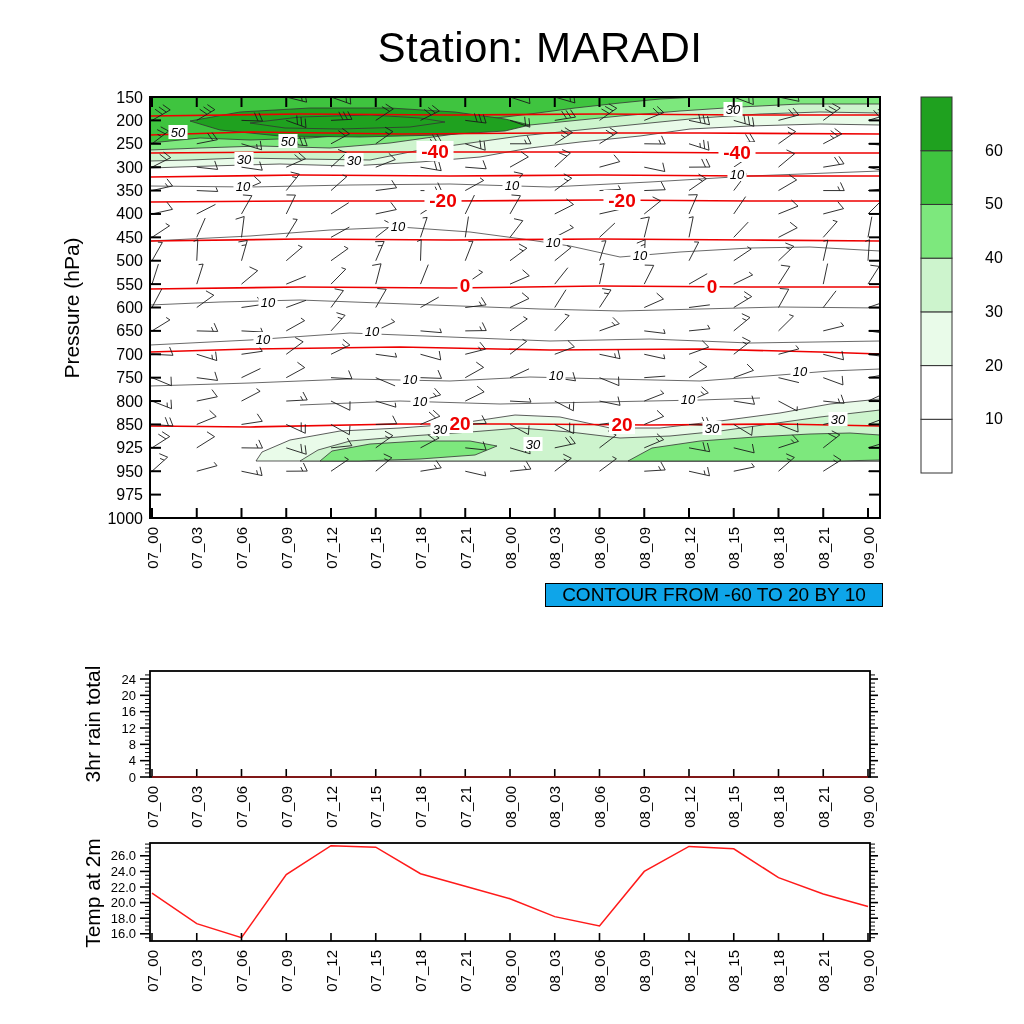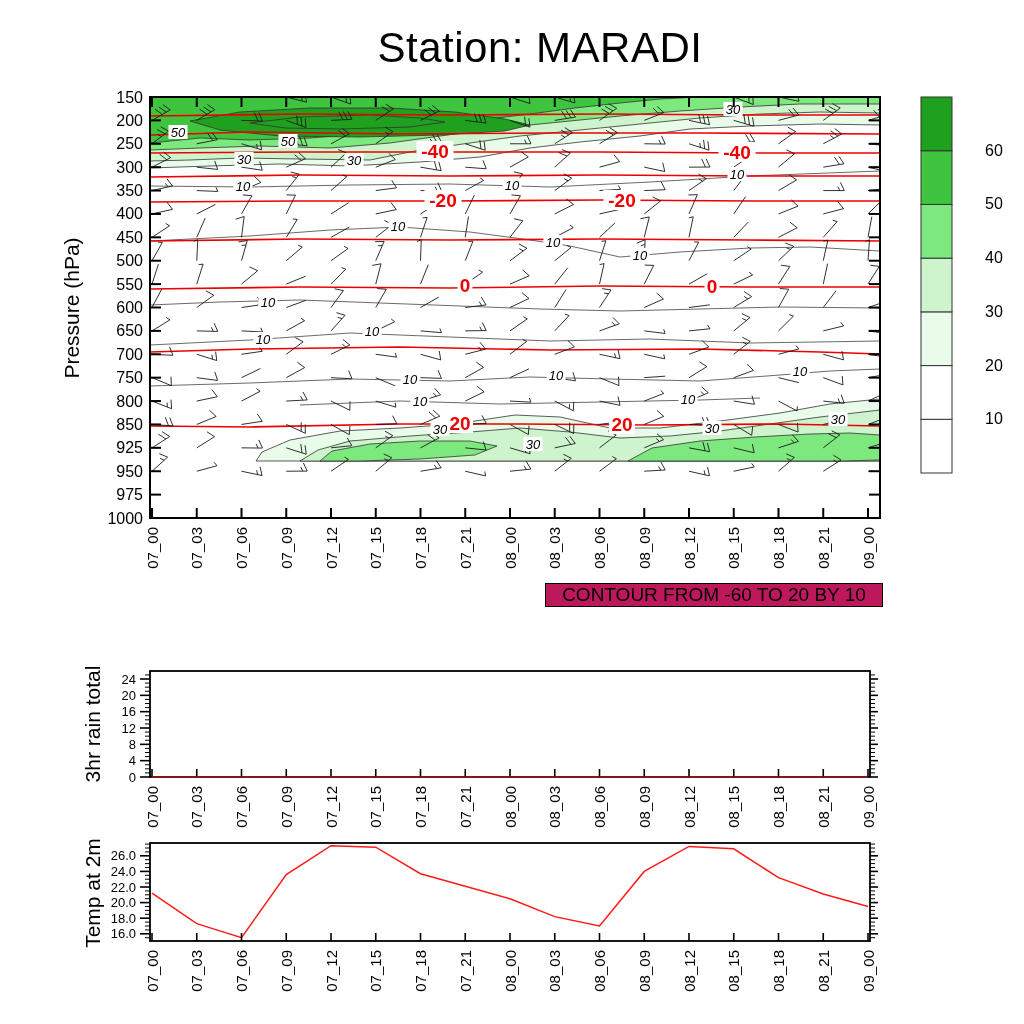--- a/index.html
+++ b/index.html
@@ -7,21 +7,21 @@
         font-family:"Liberation Sans", sans-serif;text-decoration:underline;}
   .title{position:absolute;left:0;top:24px;width:1080px;text-align:center;
          font-size:42px;color:#000;letter-spacing:0.5px;}
   .ylab{position:absolute;transform:rotate(-90deg);transform-origin:center center;
         font-size:21px;color:#000;white-space:nowrap;text-align:center;}
   .ylab-pressure{left:-28px;top:296px;width:200px;}
   .ylab-rain{left:28px;top:712px;width:130px;}
   .ylab-temp{left:33px;top:881px;width:120px;}
   .contour-note{position:absolute;left:545px;top:583px;width:336px;height:22px;
         border:1.5px solid #000;font-size:19px;line-height:22px;text-align:center;
-        color:#000;background:#be185d;white-space:nowrap;}
+        color:#000;background:#0ea5e9;white-space:nowrap;}
   svg text{font-family:"Liberation Sans", sans-serif;}
 </style>
 </head>
 <body>
 
 <div class="page">
   <div class="title">Station: MARADI</div>
   <div class="ylab ylab-pressure">Pressure (hPa)</div>
   <div class="ylab ylab-rain">3hr rain total</div>
   <div class="ylab ylab-temp">Temp at 2m</div>

